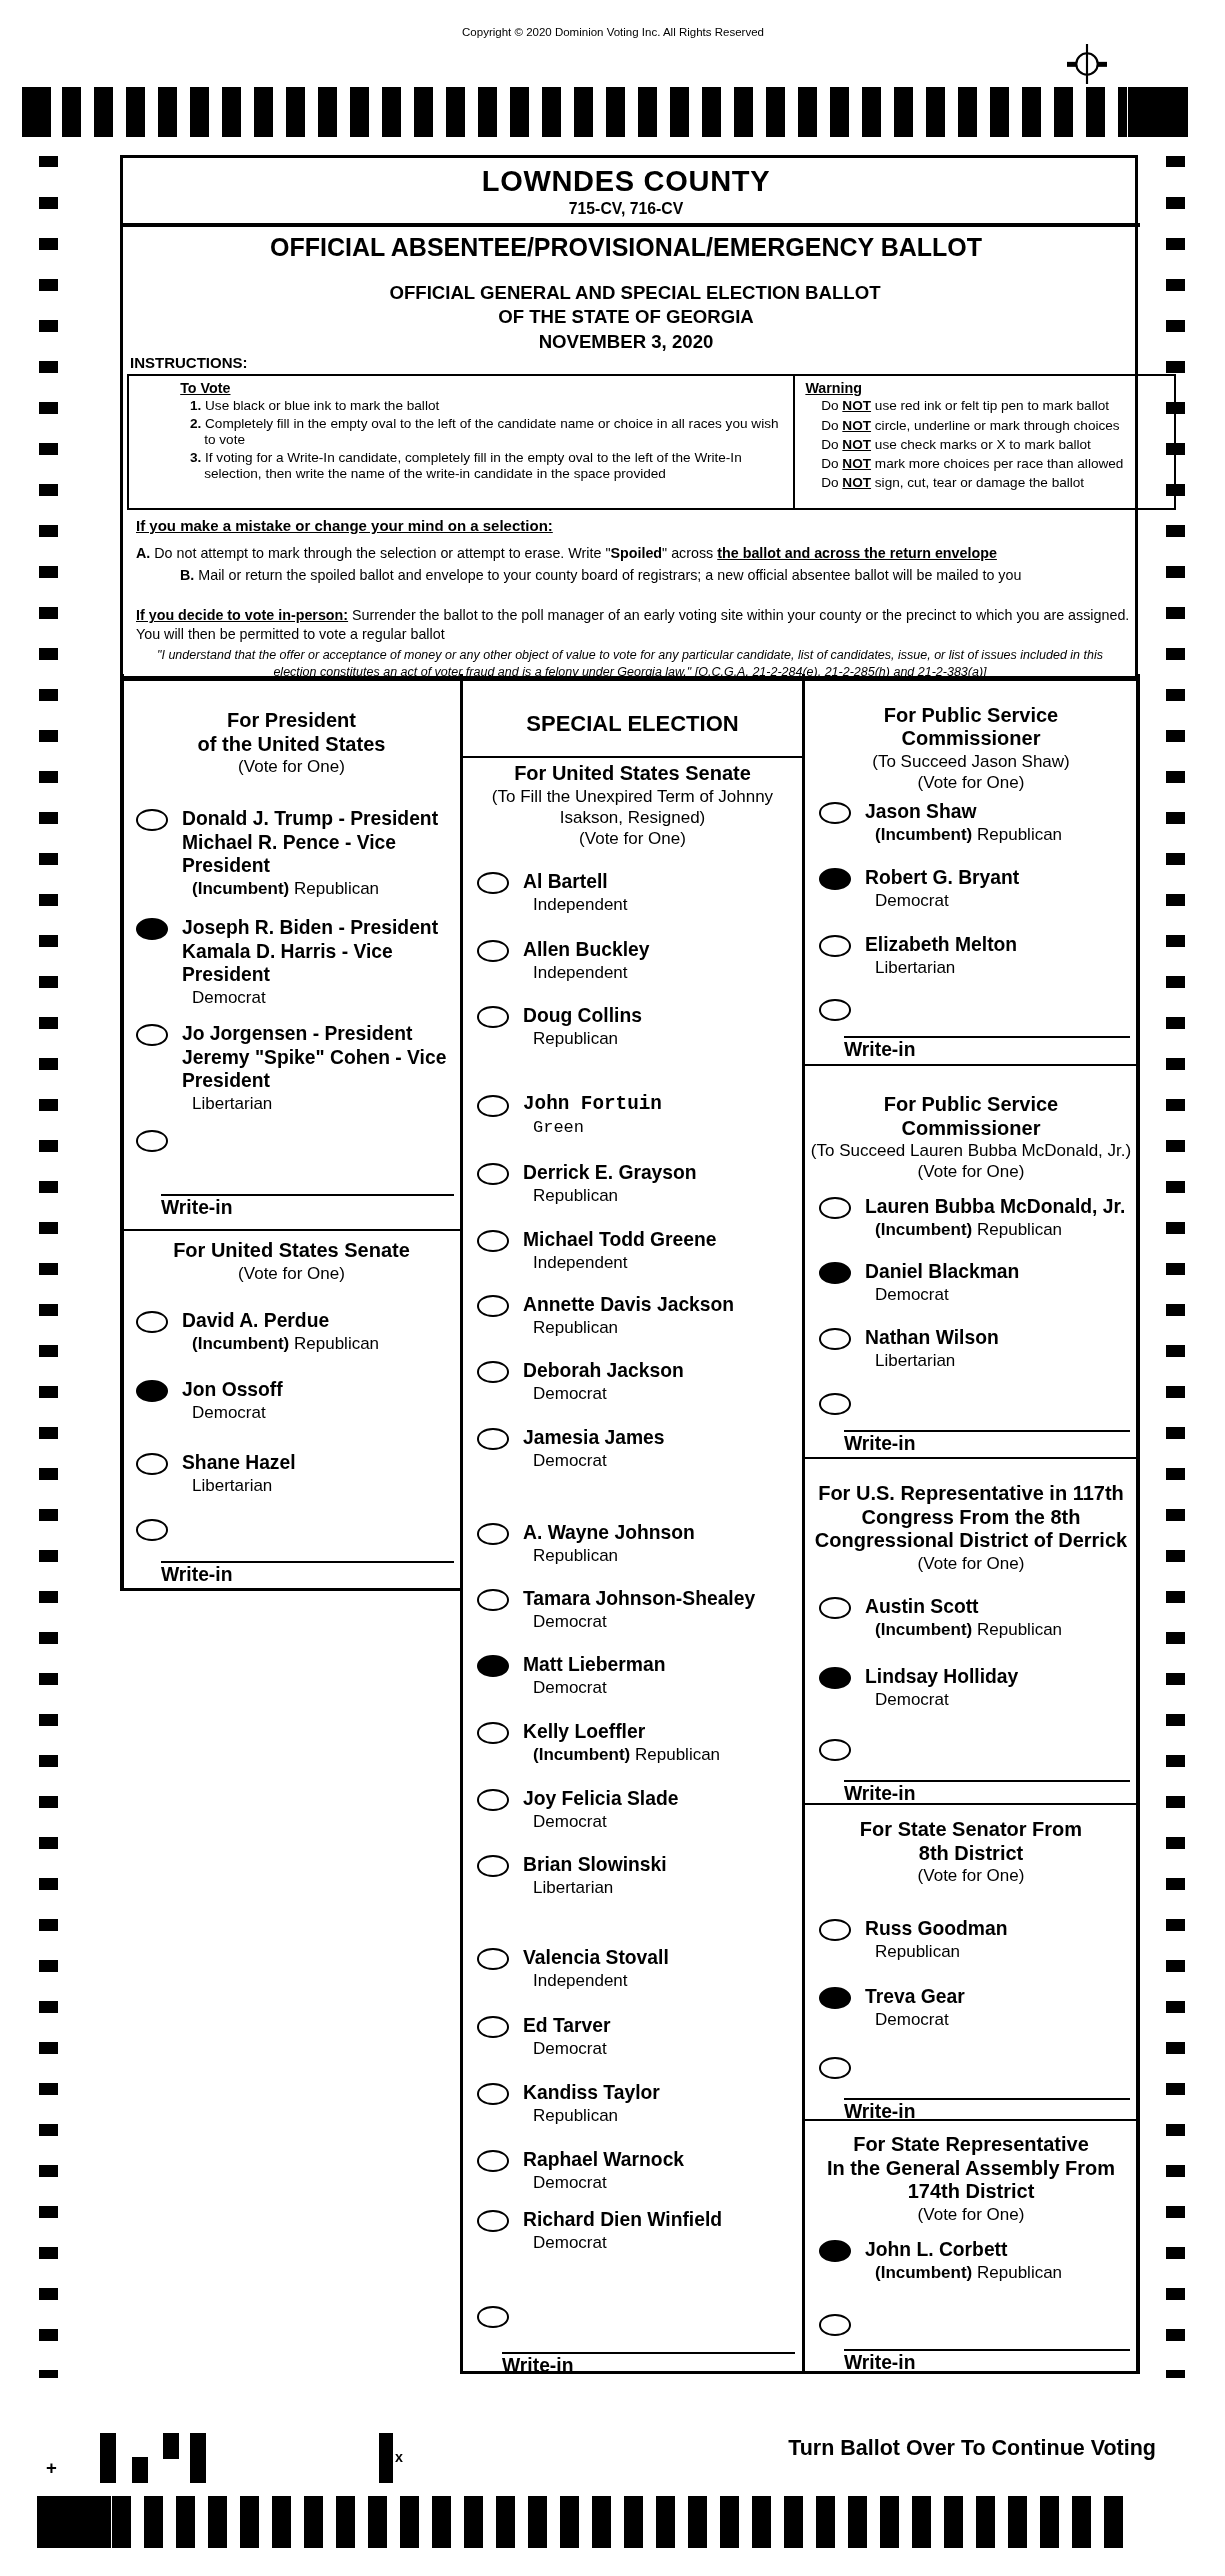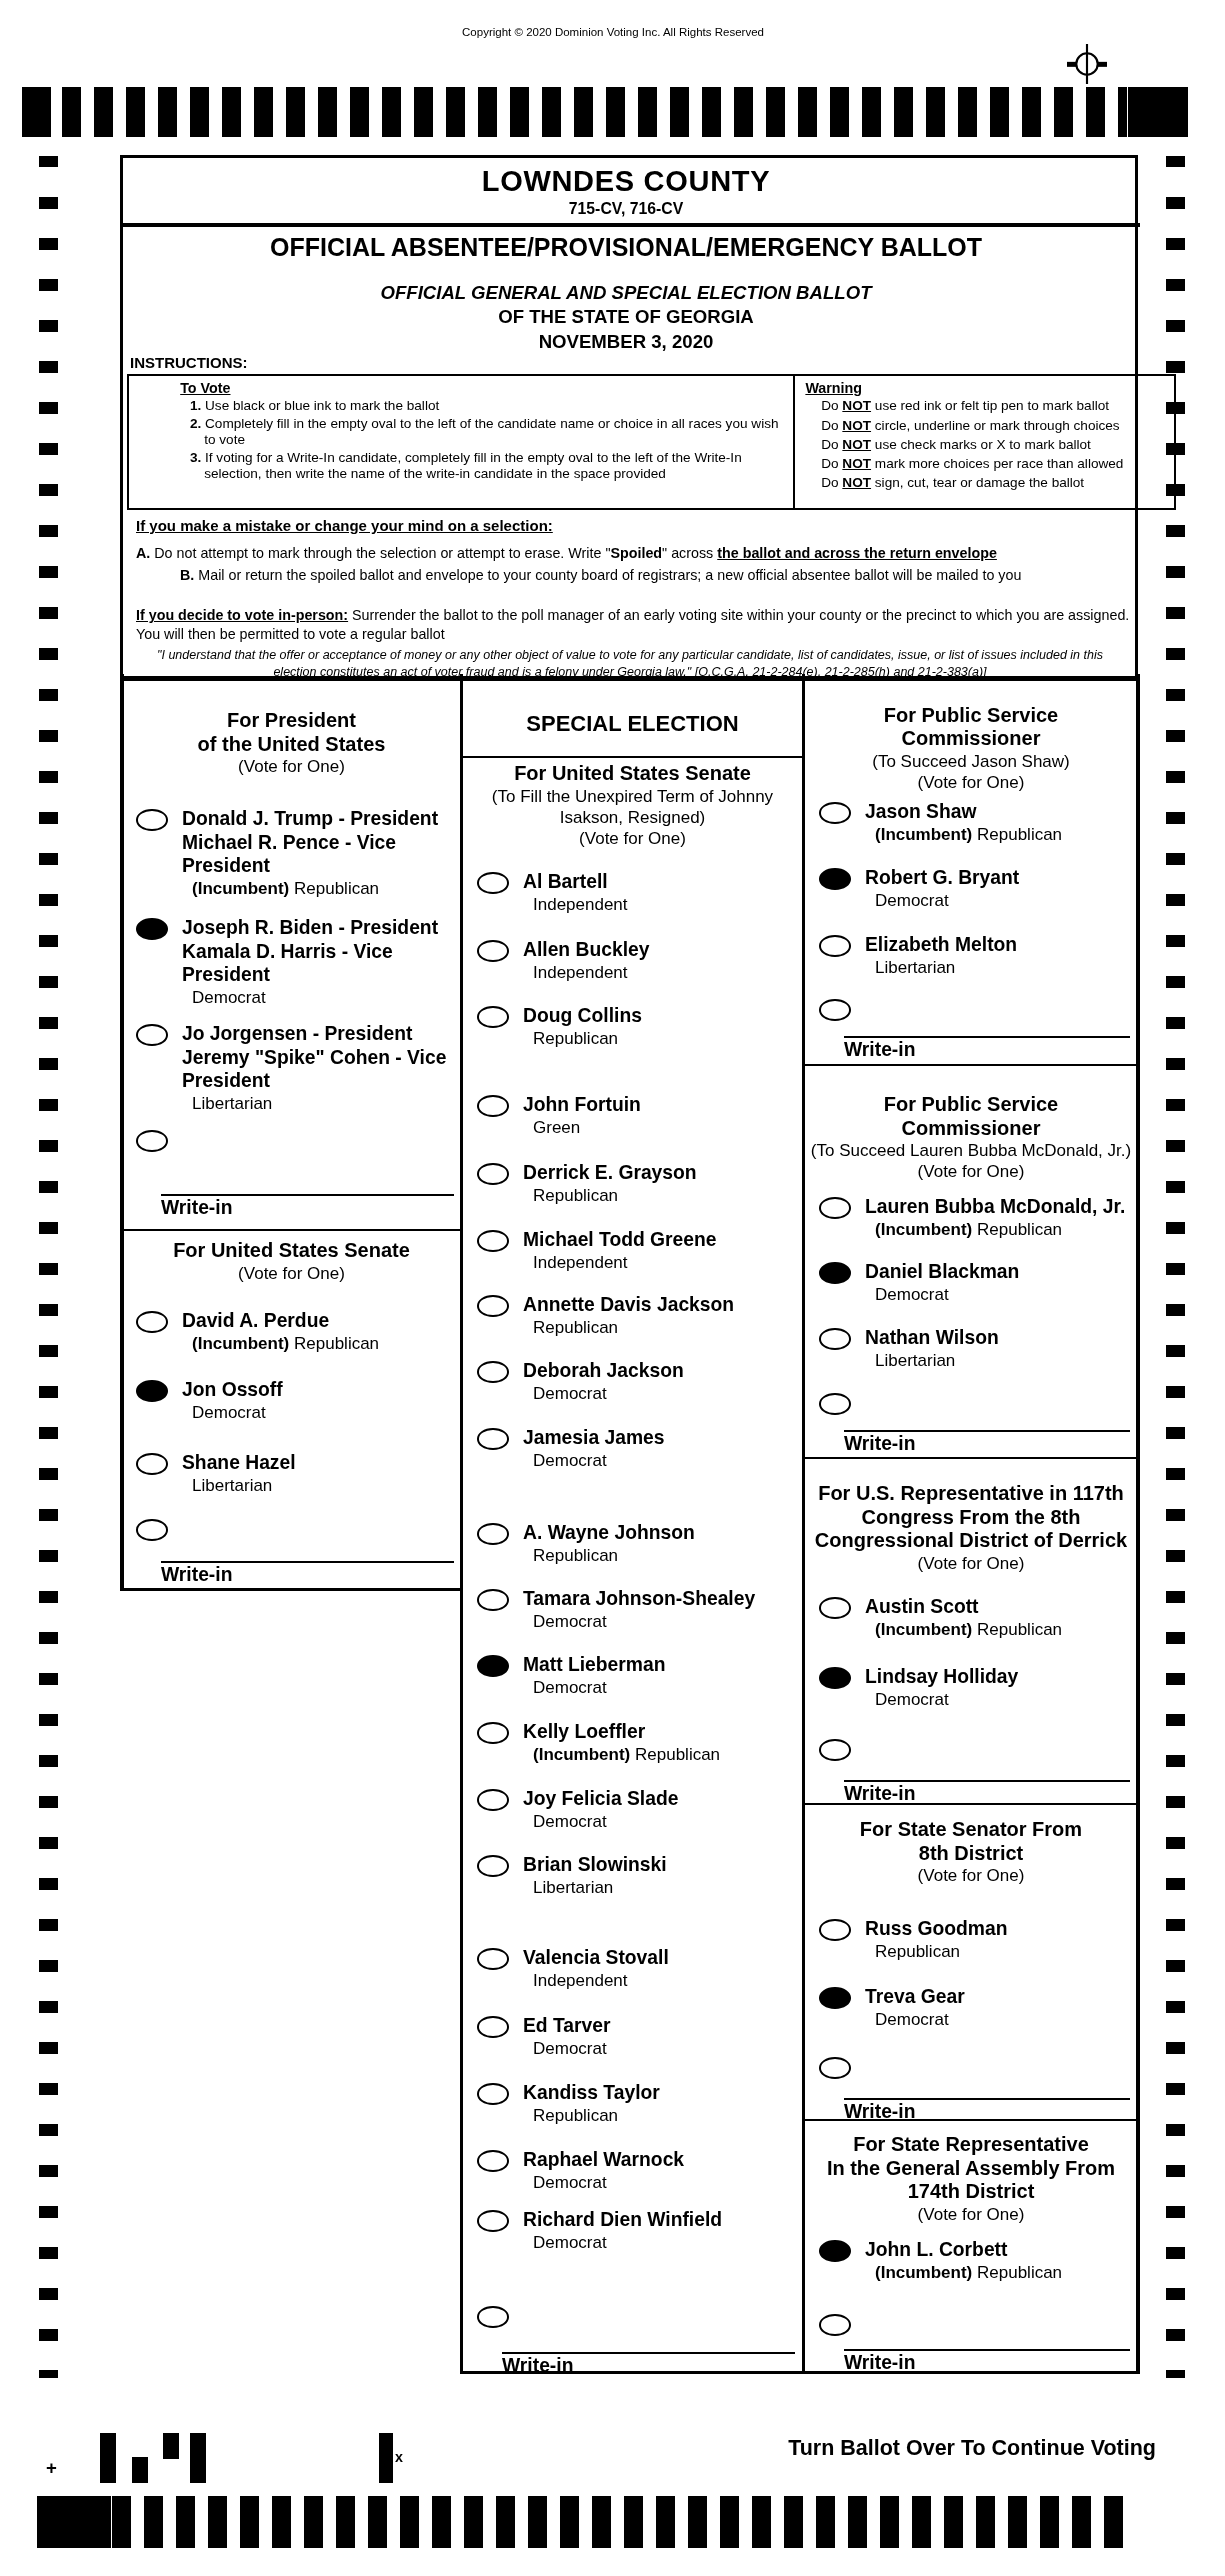--- a/index.html
+++ b/index.html
@@ -75,21 +75,21 @@
 <div class="abs blk" style="left:1128px;top:87px;width:60px;height:50px;"></div>
 
 <div class="sidemarks" style="left:39px;"></div>
 <div class="sidemarks" style="left:1166px;"></div>
 
 <div class="hframe"></div>
 <div class="abs center county" style="left:120px;top:165px;width:1012px;">LOWNDES COUNTY</div>
 <div class="abs center ccode" style="left:120px;top:200px;width:1012px;">715-CV, 716-CV</div>
 <div class="hline" style="left:120px;top:223px;width:1020px;height:4.3px;"></div>
 <div class="abs center btype" style="left:120px;top:233px;width:1012px;">OFFICIAL ABSENTEE/PROVISIONAL/EMERGENCY BALLOT</div>
-<div class="abs center gtitle" style="left:120px;top:282px;width:1012px;font-style:italic;">OFFICIAL GENERAL AND SPECIAL ELECTION BALLOT</div>
+<div class="abs center gtitle" style="left:129px;top:282px;width:1012px;">OFFICIAL GENERAL AND SPECIAL ELECTION BALLOT</div>
 <div class="abs center gtitle" style="left:120px;top:306px;width:1012px;">OF THE STATE OF GEORGIA</div>
 <div class="abs center gtitle" style="left:120px;top:331px;width:1012px;">NOVEMBER 3, 2020</div>
 <div class="abs instr-label" style="left:130px;top:354px;">INSTRUCTIONS:</div>
 
 <div class="ibox">
   <div class="lcol">
     <div class="ihead">To Vote</div>
     <div class="tvitem"><b>1.</b><span> Use black or blue ink to mark the ballot</span></div>
     <div class="tvitem"><b>2.</b><span> Completely fill in the empty oval to the left of the candidate name or choice in all races you wish to vote</span></div>
     <div class="tvitem"><b>3.</b><span> If voting for a Write-In candidate, completely fill in the empty oval to the left of the Write-In selection, then write the name of the write-in candidate in the space provided</span></div>
@@ -225,21 +225,21 @@
     <div class="pt"><b></b><span>Independent</span></div>
       </div>
   </div>
   <div class="cand" style="top:322px;">
     <span class="oval"></span>
     <div class="ct">
         <div class="nm"><b>Doug Collins</b></div>
     <div class="pt"><b></b><span>Republican</span></div>
       </div>
   </div>
-  <div class="cand" style="top:411px;">
+  <div class="cand" style="top:411px;font-family:Liberation Mono, monospace;">
     <span class="oval"></span>
     <div class="ct">
         <div class="nm"><b>John Fortuin</b></div>
     <div class="pt"><b></b><span>Green</span></div>
       </div>
   </div>
   <div class="cand" style="top:479px;">
     <span class="oval"></span>
     <div class="ct">
         <div class="nm"><b>Derrick E. Grayson</b></div>

